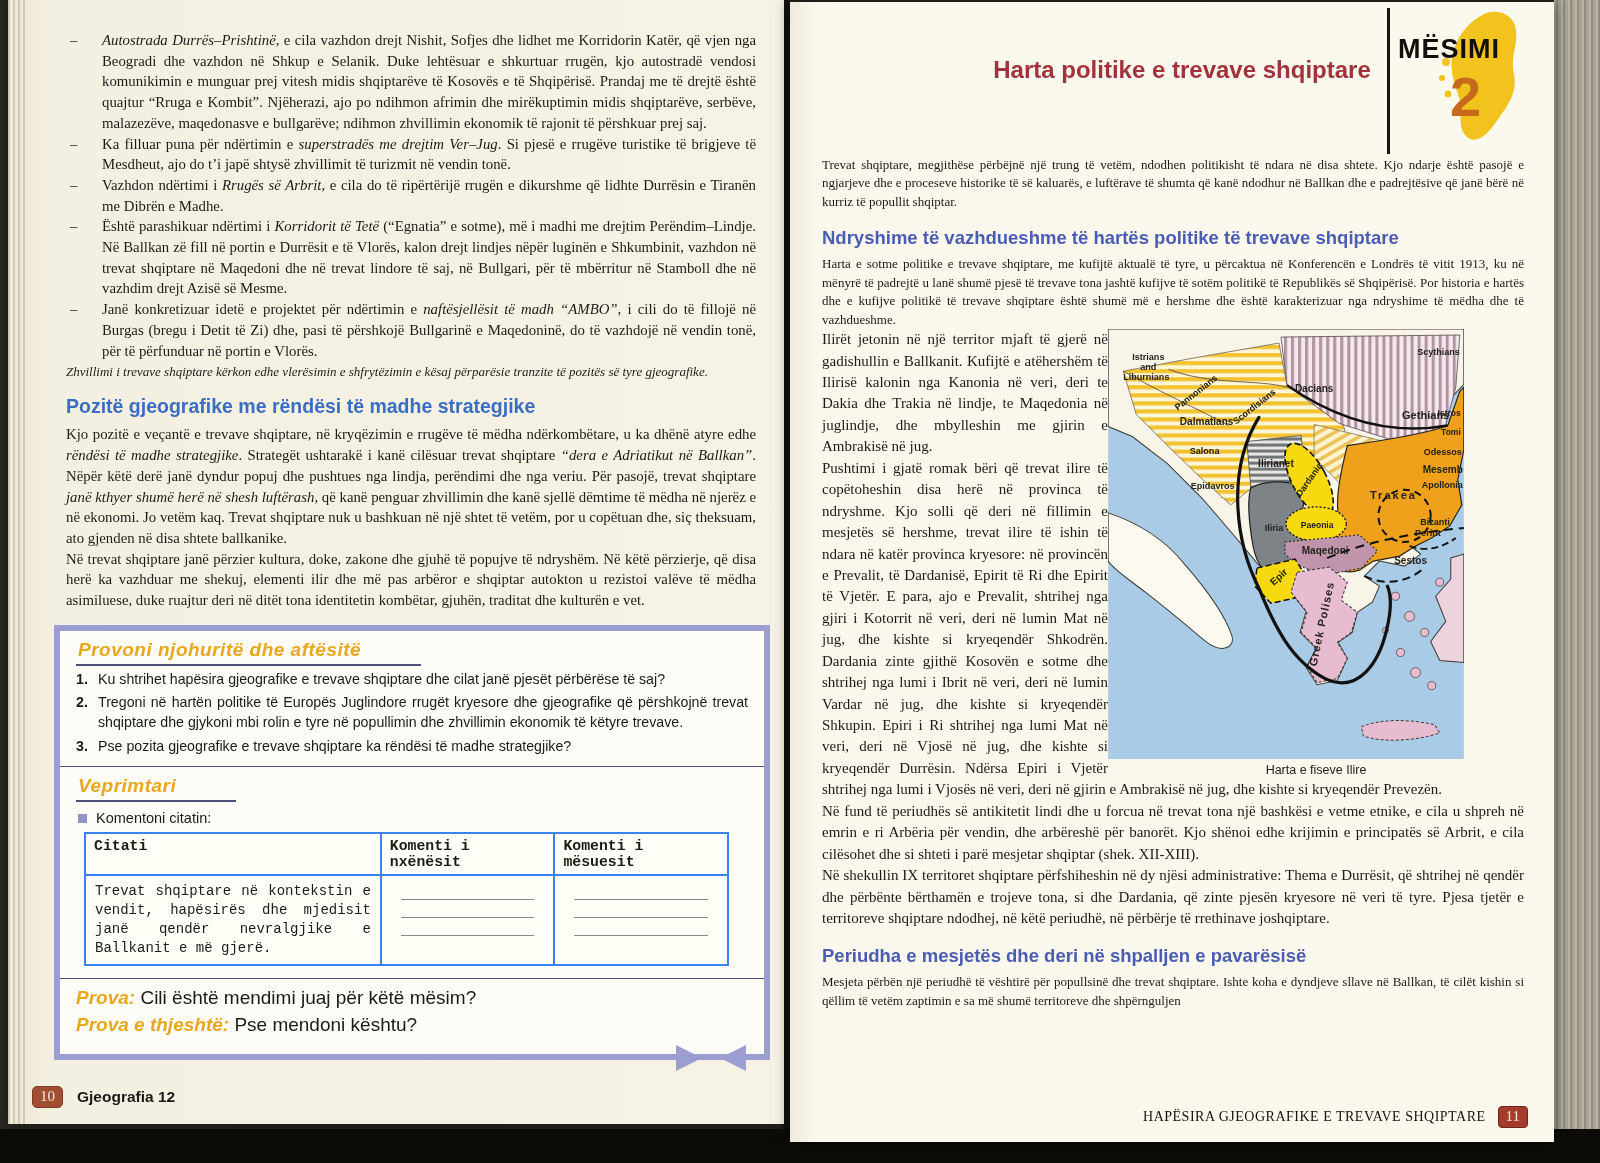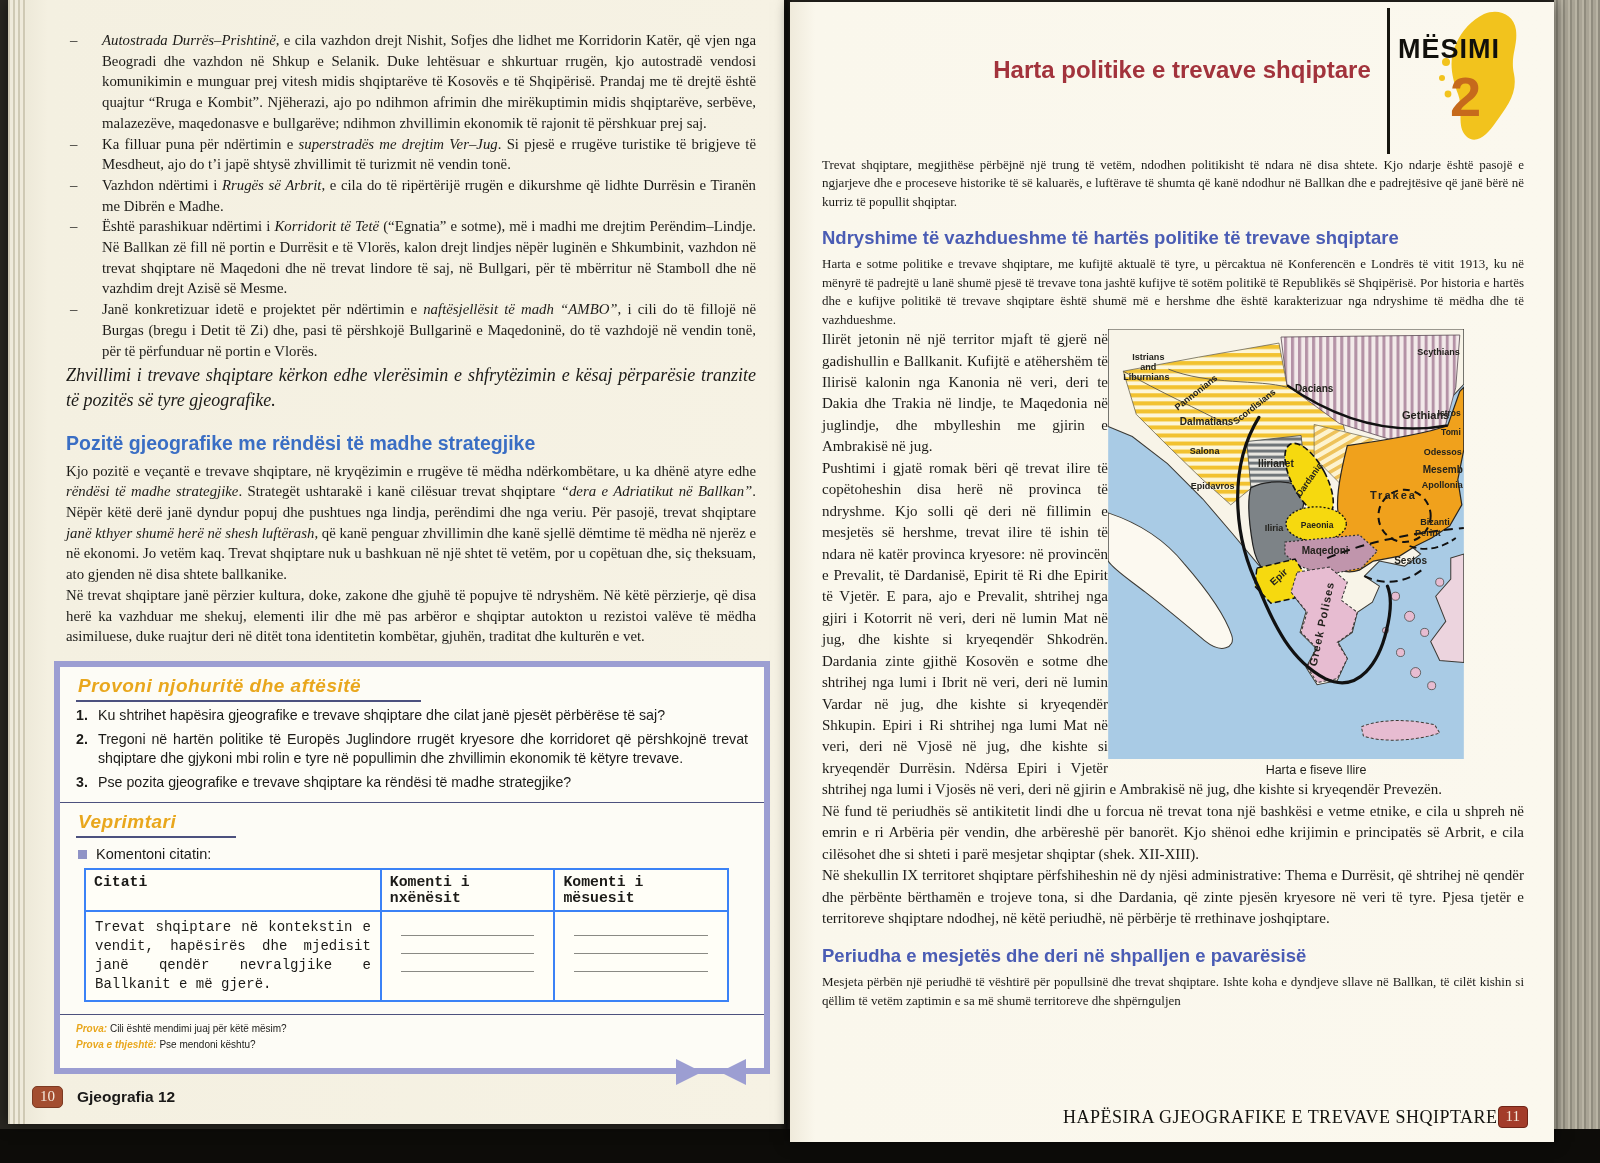--- a/index.html
+++ b/index.html
@@ -17,41 +17,41 @@
   .stack-edge{position:absolute;left:1554px;top:0;width:46px;height:1148px;
       background:repeating-linear-gradient(90deg,#b9b4a4 0 2px,#908c7e 2px 4px,#a9a495 4px 7px);}
   .red-mark{position:absolute;left:20px;top:0;width:38px;height:13px;background:#cf2a23;}
   .bottom-band{position:absolute;left:0;bottom:0;width:1600px;height:34px;background:#0d0c09;}
 
   
   .lp-content{position:absolute;left:58px;top:30px;width:690px;}
   .bullet{display:flex;font-size:14.8px;line-height:1.4;text-align:justify;}
   .bullet .dash{width:32px;flex:0 0 32px;padding-left:4px;}
   .bullet .btext{flex:1;}
-  .closing-em{font-style:italic;font-size:18px;line-height:1.4;text-align:justify;margin-top:2px;}
+  .closing-em{font-style:italic;font-size:13px;line-height:1.4;text-align:justify;margin-top:2px;}
   .blue-h{font-family:"Liberation Sans",sans-serif;font-weight:bold;color:#3a6ec4;font-size:19.5px;margin:14px 0 6px 0;}
   .body-p{font-size:14.8px;line-height:1.4;text-align:justify;margin:0;}
 
   .quiz-box{position:relative;margin-top:14px;margin-left:-12px;width:672px;border:6px solid #9c9ed2;
       background:#fdfcf6;padding:8px 16px 18px 16px;}
   .script-h{display:inline-block;font-family:"Liberation Sans",sans-serif;font-weight:bold;font-style:italic;
       color:#e9a71d;font-size:19px;border-bottom:2px solid #4c517e;padding:0 60px 3px 2px;letter-spacing:.5px;}
   .qrow{display:flex;font-family:"Liberation Sans",sans-serif;font-size:14.2px;line-height:1.38;
       text-align:justify;margin-top:4px;}
   .qrow .qnum{flex:0 0 22px;font-weight:bold;}
   .box-rule{border:none;border-top:1.6px solid #4c517e;margin:10px -16px 8px -16px;}
   .comment-line{display:flex;align-items:center;font-family:"Liberation Sans",sans-serif;font-size:14.5px;margin:8px 0 6px 2px;}
   .sq{width:9px;height:9px;background:#8f93c6;margin-right:9px;flex:0 0 9px;}
   table.cit{border-collapse:collapse;width:96%;margin-left:8px;background:#fffef7;}
   table.cit th,table.cit td{border:2px solid #3b82f6;font-family:Liberation Mono, monospace;vertical-align:top;}
   table.cit th{text-align:left;font-size:14.8px;padding:4px 8px;}
   table.cit td{font-size:14px;padding:6px 9px;line-height:1.35;}
   td.quote{text-align:justify;width:46%;}
   .wline{height:17px;border-bottom:1.6px solid #8a8a84;margin:0 10px;}
-  .prova-line{font-family:"Liberation Sans",sans-serif;font-size:10px;margin-top:5px;}
+  .prova-line{font-family:"Liberation Sans",sans-serif;font-size:19px;margin-top:5px;}
   .prova-lab{color:#e9a71d;font-weight:bold;font-style:italic;}
   .arrow{position:absolute;bottom:-17px;width:0;height:0;border-top:13px solid transparent;border-bottom:13px solid transparent;}
   .arrow.r{right:62px;border-left:26px solid #9c9ed2;}
   .arrow.l{right:18px;border-right:26px solid #9c9ed2;}
   .lp-footer{position:absolute;left:24px;bottom:16px;display:flex;align-items:center;margin-top:11px;}
   .pnum-badge{background:#a34e30;border:1px solid #7c3a22;border-radius:5px;color:#f4e9dc;
       font-size:15px;padding:1px 7px 2px 7px;margin-right:14px;}
   .book-title{font-family:"Liberation Sans",sans-serif;font-weight:bold;font-size:15.5px;color:#1a1918;}
 
   
@@ -65,21 +65,21 @@
       font-weight:bold;font-size:27px;letter-spacing:1px;color:#11100c;}
   .lesson-num{position:absolute;left:60px;top:56px;font-family:"Liberation Sans",sans-serif;
       font-weight:bold;font-size:56px;color:#c66a1c;}
   .rp-p{font-size:13px;line-height:1.42;text-align:justify;margin:0;}
   .rp-h{font-family:"Liberation Sans",sans-serif;font-weight:bold;color:#4a5cb4;font-size:18.5px;margin:16px 0 6px 0;}
   .map-fig{float:right;width:416px;margin:2px 0 4px 12px;}
   .map-fig svg{display:block;border:0;}
   .map-caption{font-family:"Liberation Sans",sans-serif;font-size:12.5px;text-align:center;margin-top:4px;color:#23221e;}
   .iliri-flow p{font-size:15px;line-height:1.43;text-align:justify;margin:0;}
   .rp-footer{position:absolute;right:26px;bottom:14px;display:flex;align-items:center;}
-  .chapter-title{font-size:18px;letter-spacing:.5px;margin-right:0;color:#14130f;}
+  .chapter-title{font-size:14px;letter-spacing:.5px;margin-right:12px;color:#14130f;}
   .pnum-badge2{background:#a33c2a;border:1px solid #6f2417;border-radius:4px;color:#f2e7da;
       font-size:15px;padding:1px 7px 2px 7px;}
   svg text{font-family:"Liberation Sans",sans-serif;font-weight:bold;fill:#23221d;}
 </style>
 </head>
 <body>
 
 <div class="spread">
   <div class="red-mark"></div>
   <div class="gutter"></div>
@@ -118,21 +118,21 @@
 
       <div class="quiz-box">
         <div class="script-h">Provoni njohuritë dhe aftësitë</div>
 
         <div class="qrow">
           <span class="qnum">1.</span>
           <span class="qtext">Ku shtrihet hapësira gjeografike e trevave shqiptare dhe cilat janë pjesët përbërëse të saj?</span>
         </div>
         <div class="qrow">
           <span class="qnum">2.</span>
-          <span class="qtext">Tregoni në hartën politike të Europës Juglindore rrugët kryesore dhe korridoret që përshkojnë trevat shqiptare dhe gjykoni mbi rolin e tyre në popullimin dhe zhvillimin ekonomik të këtyre trevave.</span>
+          <span class="qtext">Tregoni në hartën politike të Europës Juglindore rrugët kryesore dhe gjeografike që përshkojnë trevat shqiptare dhe gjykoni mbi rolin e tyre në popullimin dhe zhvillimin ekonomik të këtyre trevave.</span>
         </div>
         <div class="qrow">
           <span class="qnum">3.</span>
           <span class="qtext">Pse pozita gjeografike e trevave shqiptare ka rëndësi të madhe strategjike?</span>
         </div>
 
         <hr class="box-rule">
 
         <div class="script-h">Veprimtari</div>
         <div class="comment-line">

